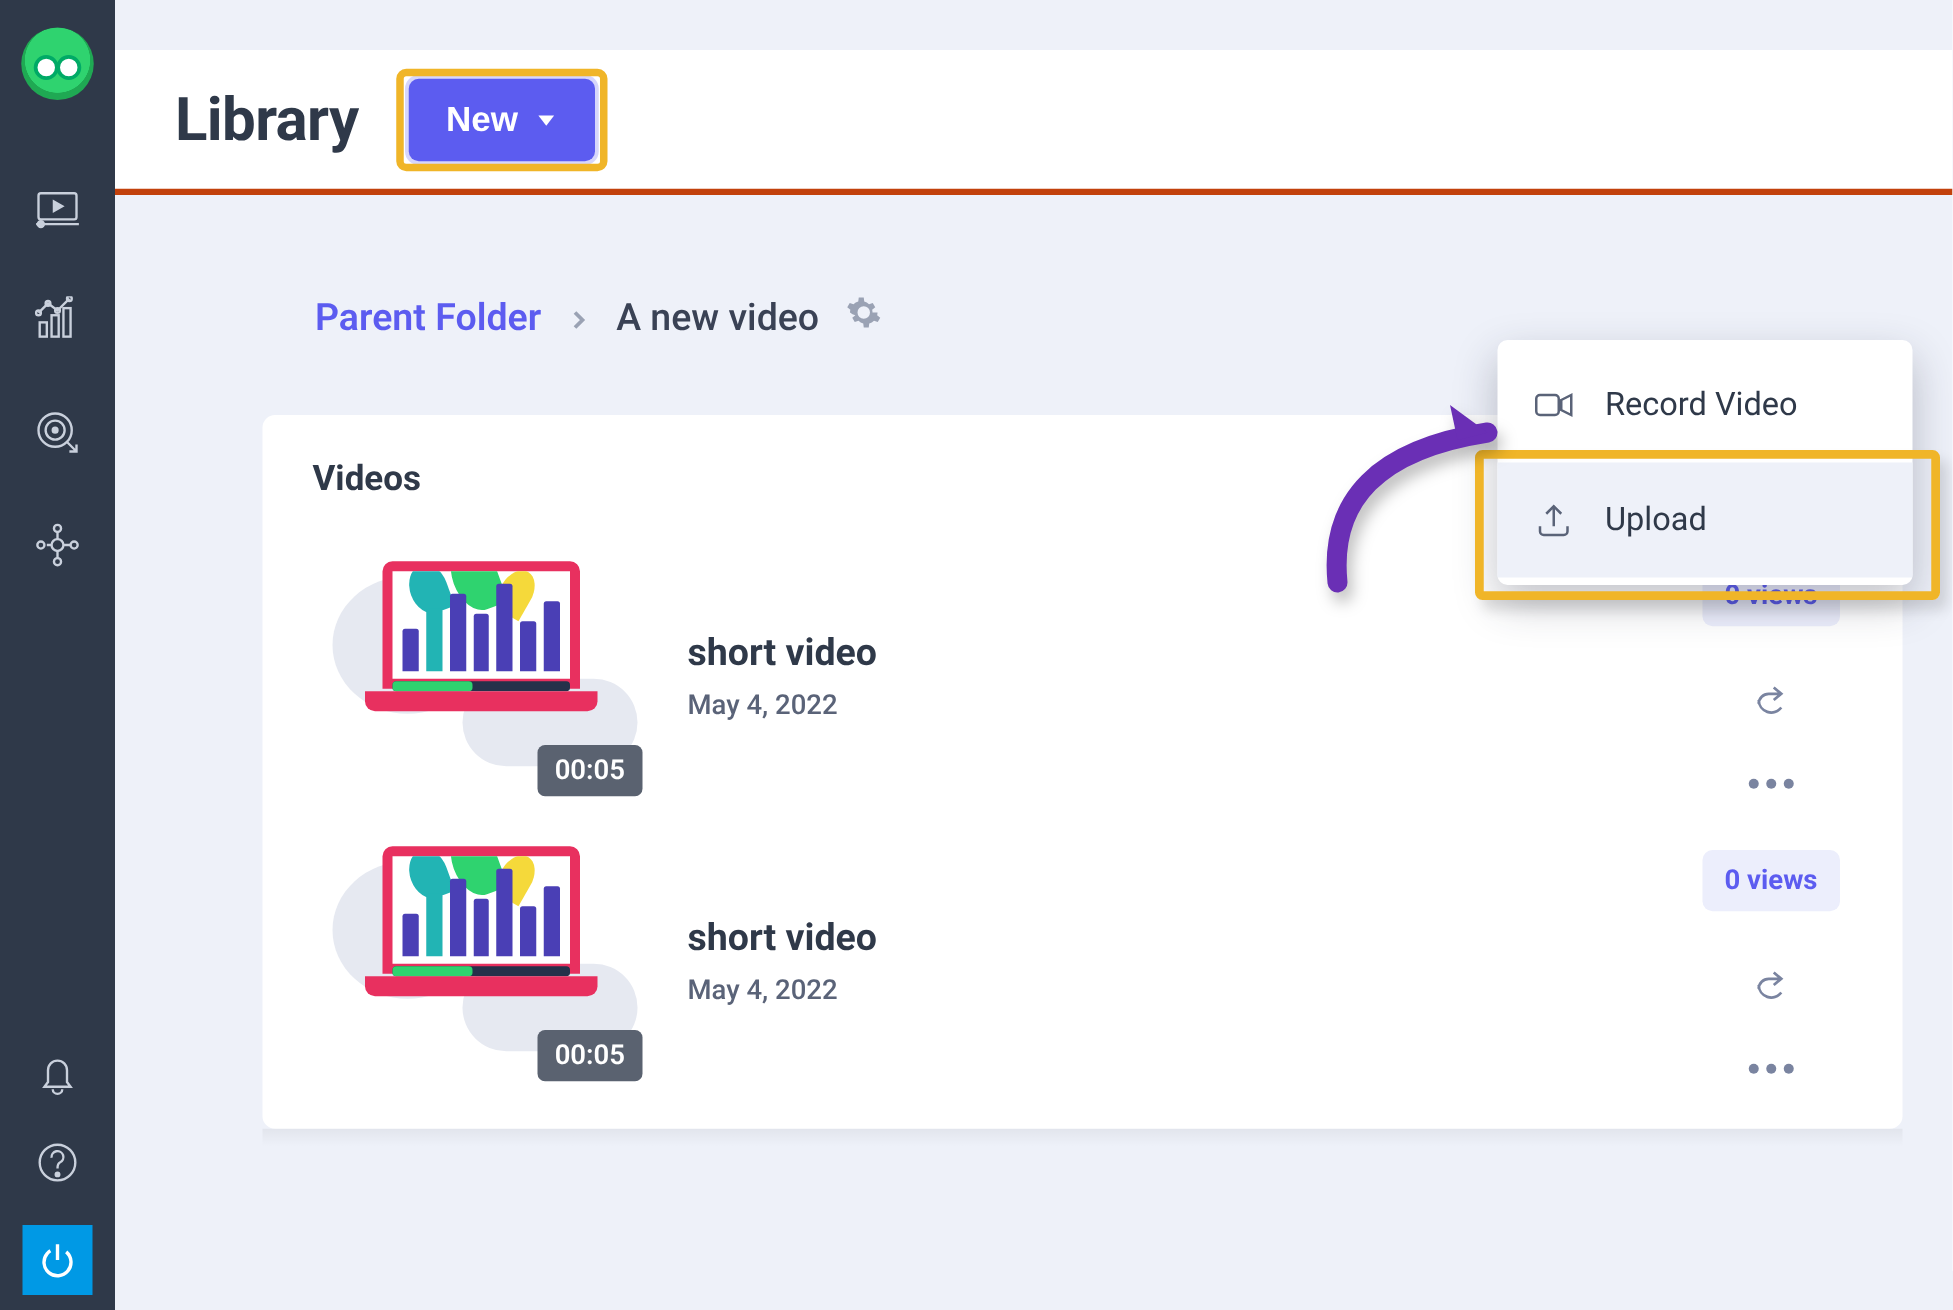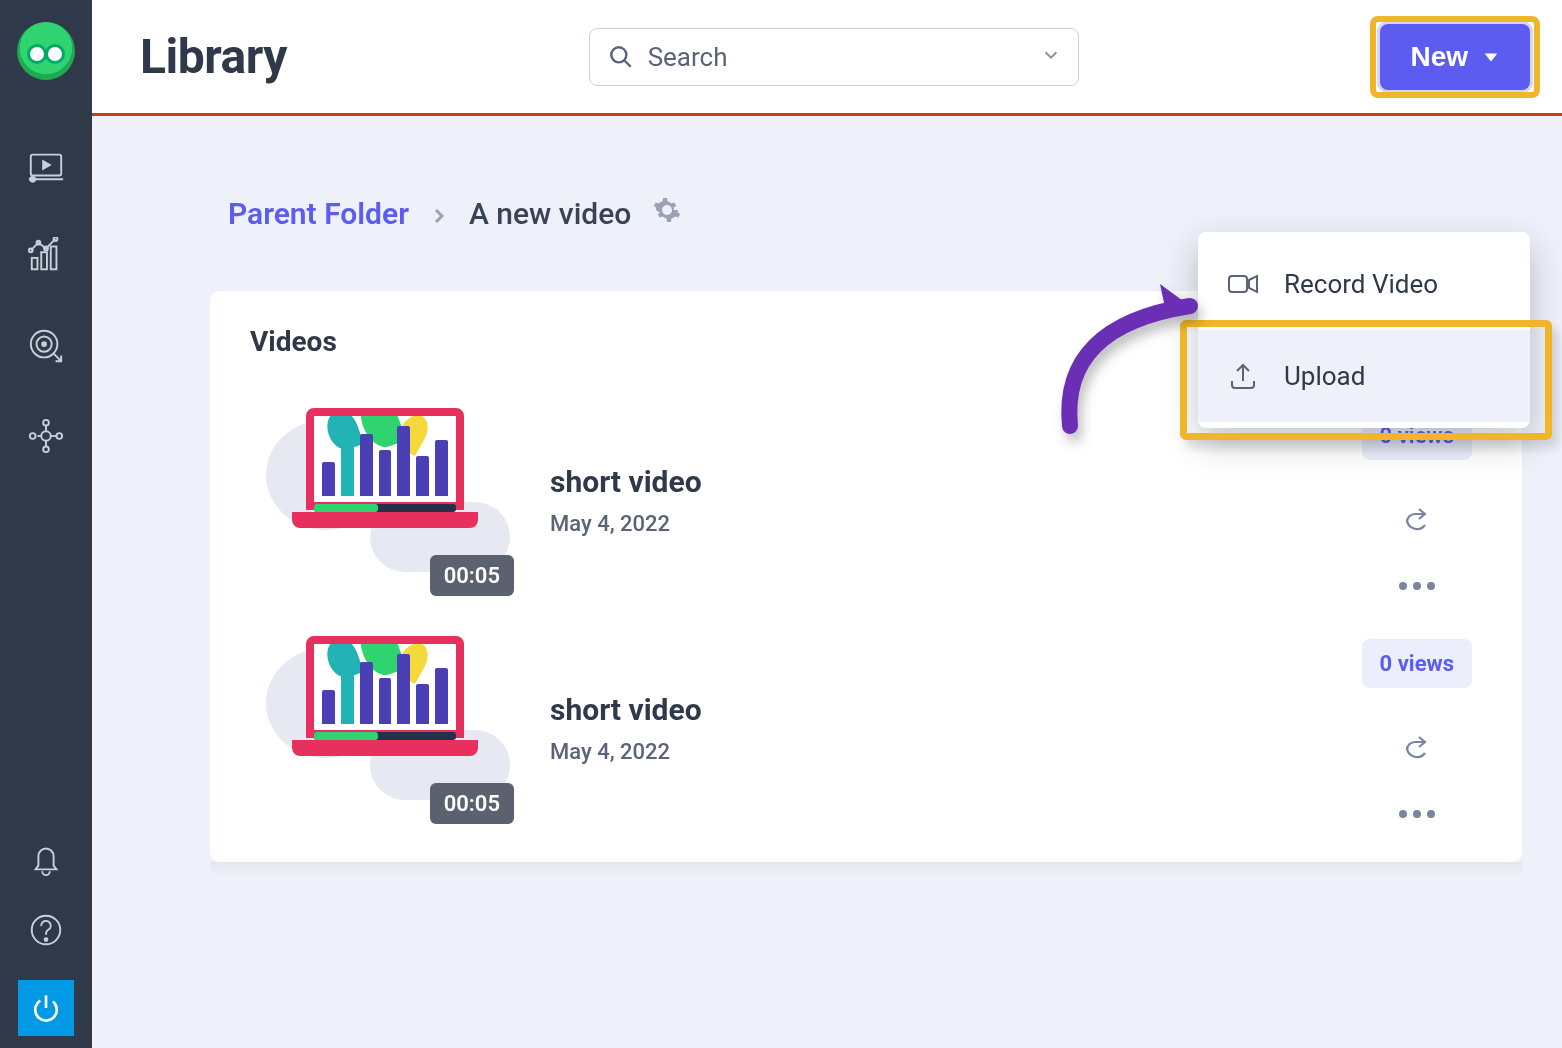--- a/index.html
+++ b/index.html
@@ -39,25 +39,26 @@
 .side-icon { width:44px; height:44px; color:#c9d0dc; display:flex; align-items:center; justify-content:center; cursor:pointer; }
 .side-icon svg { width:38px; height:38px; stroke:#c9d0dc; fill:none; stroke-width:2; }
 .sidebar-bottom { position:absolute; bottom:12px; display:flex; flex-direction:column; align-items:center; gap:28px; width:100%; }
 .power-btn { width:56px; height:56px; background:#0099e5; display:flex; align-items:center; justify-content:center; }
 .power-btn svg { width:36px; height:36px; stroke:#fff; fill:none; stroke-width:3; }
 
 .main { flex:1; background:#eef1f9; display:flex; flex-direction:column; }
 .topbar {
   background:#fff;
   height:116px;
-  border-bottom:3px solid #c2410c;
+  border-bottom:5px solid #c2410c;
   display:flex;
   align-items:center;
   padding:0 32px 0 48px;
   gap:40px;
+  margin-top:40px;
 }
 .page-title { font-size:48px; font-weight:700; color:#2f3949; letter-spacing:-0.5px; }
 .search-wrap { flex:0 0 auto; margin-left:auto; margin-right:auto; }
 .search {
   width:490px; height:58px;
   border:1.5px solid #c9cfdd; border-radius:8px;
   display:flex; align-items:center; padding:0 18px; gap:14px;
   color:#5a6378;
 }
 .search svg { width:26px; height:26px; stroke:#5a6378; fill:none; stroke-width:2.2; }
@@ -78,21 +79,21 @@
   background:#fff; border-radius:8px; box-shadow:0 14px 34px rgba(40,44,63,0.28);
   overflow:visible; padding:6px 0;
 }
 .dropdown-item { height:92px; display:flex; align-items:center; gap:24px; padding:0 28px; font-size:26px; color:#2f3949; cursor:pointer; }
 .dropdown-item.hover { background:#eef1f9; }
 .dropdown-item svg { width:34px; height:34px; stroke:#5a6378; fill:none; stroke-width:2; }
 .upload-highlight { position:absolute; left:-18px; right:-22px; top:88px; height:120px; border:7px solid #f0b528; border-radius:6px; pointer-events:none; box-shadow: 6px 8px 10px rgba(0,0,0,0.12); }
 
 .content { padding:40px 0 0 0; position:relative; }
 .breadcrumb { display:flex; align-items:center; gap:22px; padding:40px 0 60px 136px; font-size:30px; }
-.bc-link { color:#5c5cf0; font-weight:600; cursor:pointer; }
+.bc-link { color:#5c5cf0; font-weight:600; cursor:pointer;margin-left:24px; }
 .bc-sep svg { width:16px; height:16px; stroke:#9aa2b4; fill:none; stroke-width:3; }
 .bc-current { color:#3a4255; font-weight:500; }
 .gear svg { width:28px; height:28px; fill:#9aa2b4; }
 
 .card {
   background:#fff; margin:0 40px 0 118px; border-radius:10px;
   padding:34px 40px 20px 40px;
 }
 .section-title { font-size:28px; font-weight:700; color:#2f3949; margin-bottom:28px; }
 .video-row { display:flex; align-items:center; gap:40px; padding:22px 10px; }
@@ -192,32 +193,20 @@
             <circle cx="20" cy="22" r="12" stroke-dasharray="60 20" transform="rotate(-50 20 22)"></circle>
             <line x1="20" y1="6" x2="20" y2="20"></line>
           </svg>
       </div>
     </div>
   </div>
 
   <div class="main">
     <div class="topbar">
       <div class="page-title">Library</div>
-      <div class="search-wrap">
-        <div class="search">
-          <svg viewBox="0 0 24 24">
-              <circle cx="10" cy="10" r="7"></circle>
-              <line x1="15" y1="15" x2="21" y2="21"></line>
-            </svg>
-          <span class="search-text">Search</span>
-          <span class="chev"><svg viewBox="0 0 20 20">
-                <polyline points="4,7 10,13 16,7"></polyline>
-              </svg></span>
-        </div>
-      </div>
       <div class="new-btn-wrap">
         <div class="new-highlight"></div>
         <button class="new-btn">
           <span>New</span>
           <svg viewBox="0 0 20 20">
               <polygon points="3,6 17,6 10,15"></polygon>
             </svg>
         </button>
       </div>
     </div>

